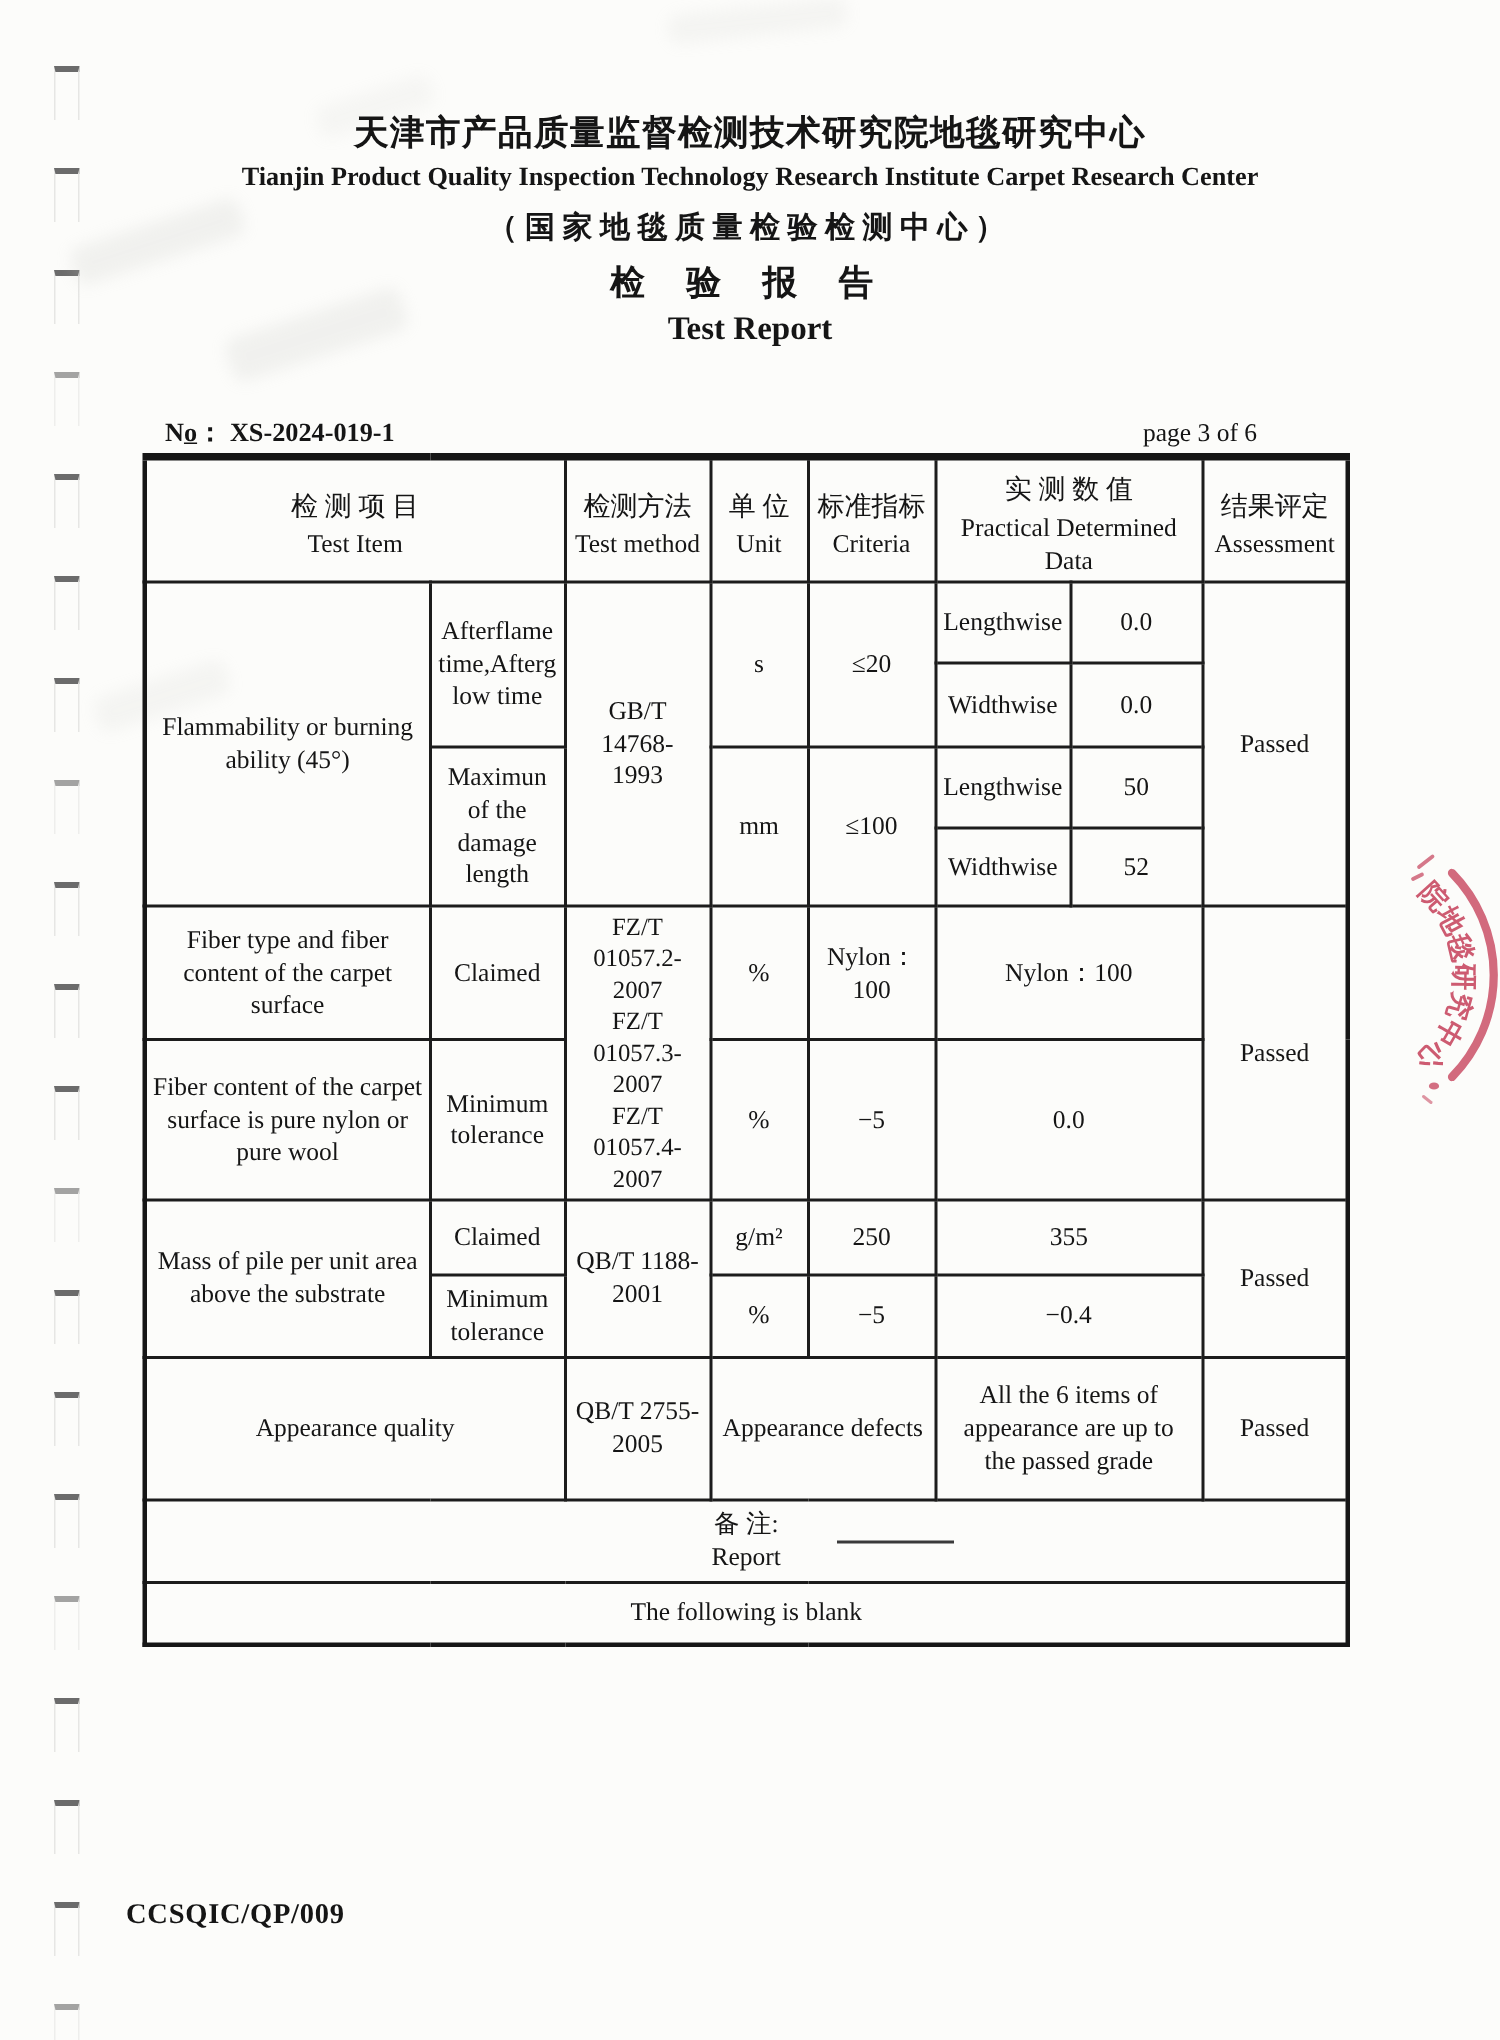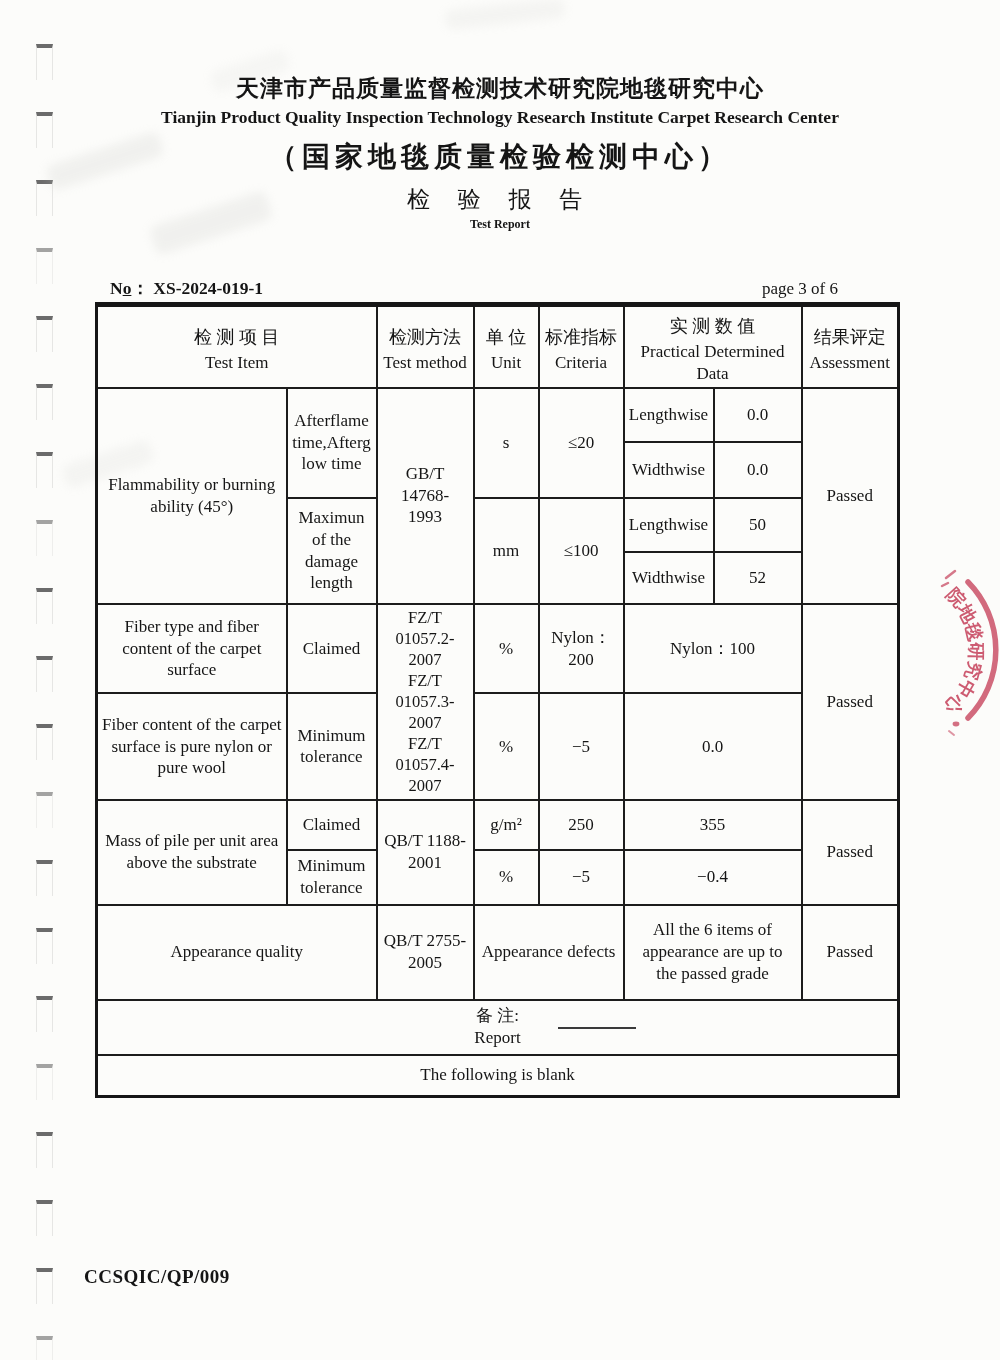--- a/index.html
+++ b/index.html
@@ -18,24 +18,24 @@
   }
   
   .artifact{
     position:absolute;background:#c9cac6;border-radius:8px;
     filter:blur(5px);opacity:.22;transform:rotate(-18deg);
   }
   
   .doc-header{position:absolute;left:60px;top:76px;width:880px;text-align:center;}
   .org-cn{font-size:23px;font-weight:bold;letter-spacing:1px;line-height:1.1;}
   .org-en{font-size:17.5px;font-weight:bold;margin-top:6px;}
-  .center-cn{font-size:28px;font-weight:bold;letter-spacing:5px;margin-top:10px;}
+  .center-cn{font-size:20px;font-weight:bold;letter-spacing:5px;margin-top:10px;}
   .center-en{font-size:17px;font-weight:bold;margin-top:4px;}
-  .title-cn{font-size:23px;font-weight:normal;letter-spacing:11px;margin-top:8px;}
-  .title-en{font-size:12px;font-weight:bold;margin-top:2px;}
+  .title-cn{font-size:23px;font-weight:bold;letter-spacing:11px;margin-top:8px;}
+  .title-en{font-size:22px;font-weight:bold;margin-top:2px;}
   .no-line{position:absolute;left:110px;top:276px;font-size:17.5px;font-weight:bold;}
   .no-line .uo{text-decoration:underline;}
   .page-line{position:absolute;left:762px;top:279px;font-size:17px;}
   
   table.report{
     position:absolute;left:95px;top:302px;width:803px;
     border-collapse:collapse;table-layout:fixed;
     border:3px solid #161616;border-top:5px solid #161616;
   }
   table.report th,table.report td{
@@ -176,21 +176,21 @@
     <td class="itemcell">Fiber type and fiber content of the carpet surface</td>
     <td>Claimed</td>
     <td rowspan="2" class="prewrap" style="font-size:16.5px">FZ/T
 01057.2-2007
 FZ/T
 01057.3-2007
 FZ/T
 01057.4-2007</td>
     <td>%</td>
     <td class="prewrap">Nylon：
-200</td>
+100</td>
     <td colspan="2">Nylon：100</td>
     <td rowspan="2">Passed</td>
   </tr>
   <tr class="h84">
     <td class="itemcell">Fiber content of the carpet surface is pure nylon or pure wool</td>
     <td>Minimum tolerance</td>
     <td>%</td>
     <td>−5</td>
     <td colspan="2">0.0</td>
   </tr>

